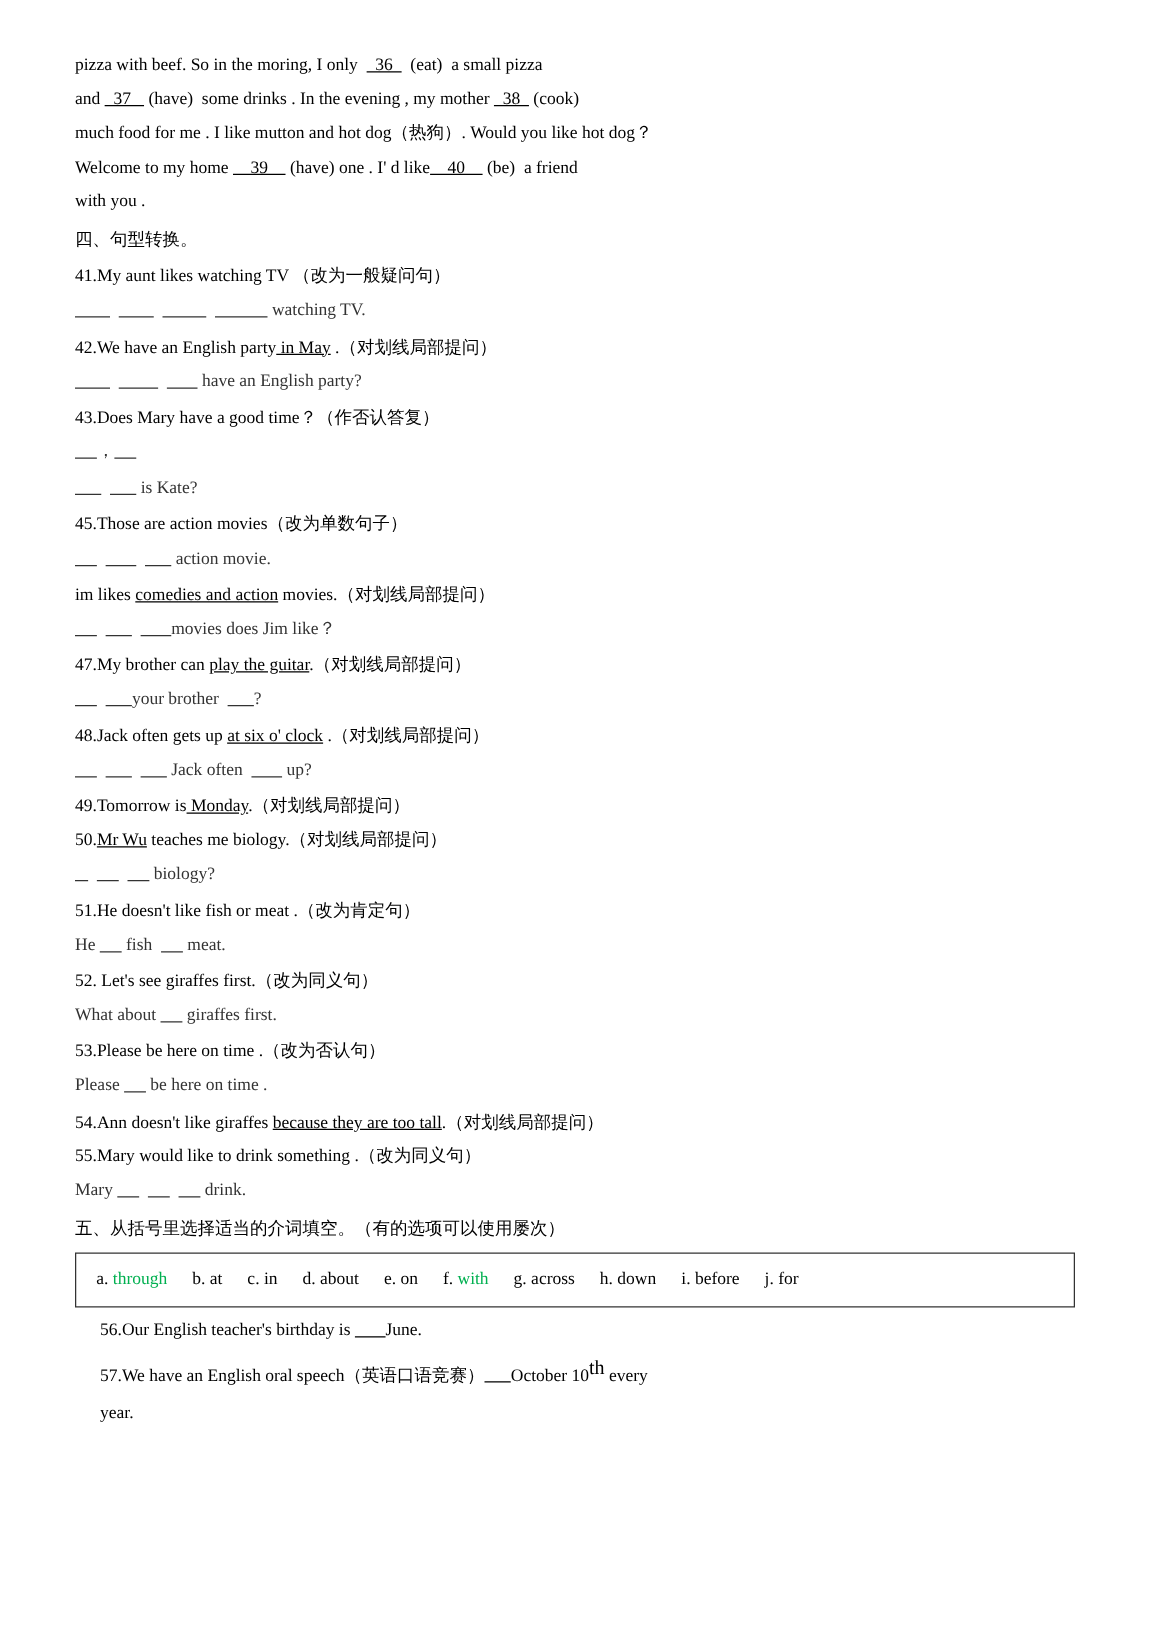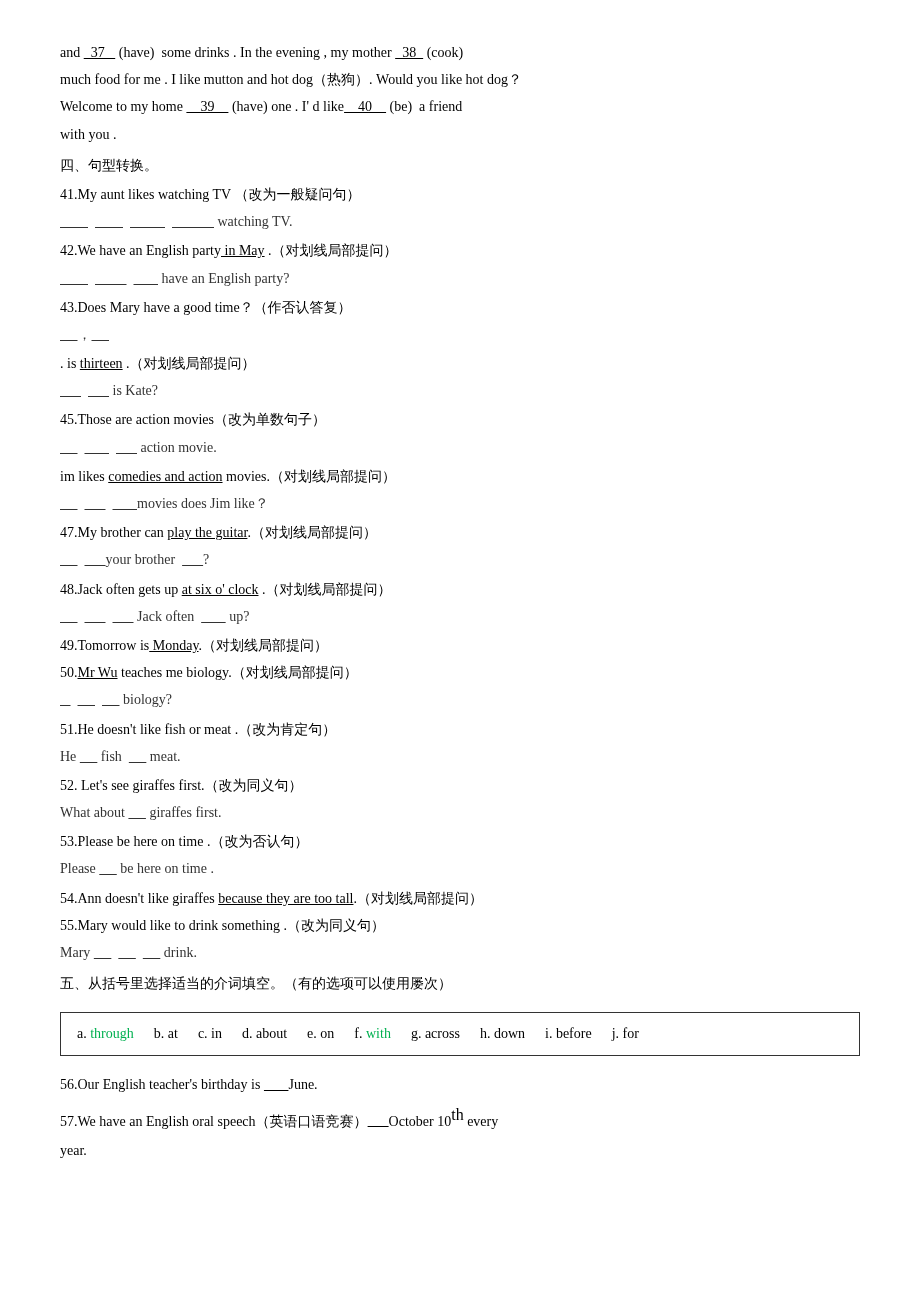--- a/index.html
+++ b/index.html
@@ -31,45 +31,51 @@
     .question-line {
       margin-bottom: 2px;
     }
     .answer-line {
       margin-bottom: 4px;
       color: #333;
     }
     .options-box {
       border: 1px solid #333;
       padding: 8px 16px;
-      margin: 16px 0;
+      margin: 6px 0;
       display: flex;
       flex-wrap: wrap;
       gap: 4px 20px;
       background: #fff;
     }
     .option-item {
       white-space: nowrap;
     }
     .fill-exercises {
+      margin-left: 20px;
       margin-top: 6px;
     }
     .fill-line {
       margin-bottom: 4px;
     }
     sup {
       font-size: 16px;
       vertical-align: super;
     }
   </style>
 </head>
 <body>
 
 <div class="content">
 
+  <p>
+    <span>pizza with beef. So in the moring, I only</span>
+    <span>&nbsp;<u>&nbsp;&nbsp;36&nbsp;&nbsp;</u>&nbsp;</span>
+    <span>(eat)&nbsp;&nbsp;a small pizza</span>
+  </p>
   <p>
     and<span>&nbsp;<u>&nbsp;&nbsp;37&nbsp;&nbsp;&nbsp;</u>&nbsp;</span>(have)&nbsp;&nbsp;some drinks . In the evening , my mother<span>&nbsp;<u>&nbsp;&nbsp;38&nbsp;&nbsp;</u>&nbsp;</span>(cook)
   </p>
   <p>
     much food for me . I like mutton and hot dog（热狗）. Would you like hot dog？
   </p>
   <p>
     Welcome to my home&nbsp;<span><u>&nbsp;&nbsp;&nbsp;&nbsp;39&nbsp;&nbsp;&nbsp;&nbsp;</u></span>&nbsp;(have)&nbsp;one . I' d like<span><u>&nbsp;&nbsp;&nbsp;&nbsp;40&nbsp;&nbsp;&nbsp;&nbsp;</u></span>&nbsp;(be)&nbsp;&nbsp;a friend
   </p>
   <p>with you .</p>
@@ -95,23 +101,20 @@
     <span><u>&nbsp;&nbsp;&nbsp;&nbsp;&nbsp;&nbsp;&nbsp;</u></span>&nbsp;have an English party?
   </p>
 
   <p class="question-line">
     43.Does Mary have a good time？（作否认答复）
   </p>
   <p class="answer-line">
     <span><u>&nbsp;&nbsp;&nbsp;&nbsp;&nbsp;</u></span>，<span><u>&nbsp;&nbsp;&nbsp;&nbsp;&nbsp;</u></span>
   </p>
 
-  <p class="question-line">
-    . is <span class="underline">thirteen</span> .（对划线局部提问）
-  </p>
   <p class="answer-line">
     <span><u>&nbsp;&nbsp;&nbsp;&nbsp;&nbsp;&nbsp;</u></span>&nbsp;
     <span><u>&nbsp;&nbsp;&nbsp;&nbsp;&nbsp;&nbsp;</u></span>&nbsp;is Kate?
   </p>
 
   <p class="question-line">
     45.Those are action movies（改为单数句子）
   </p>
   <p class="answer-line">
     <span><u>&nbsp;&nbsp;&nbsp;&nbsp;&nbsp;</u></span>&nbsp;

